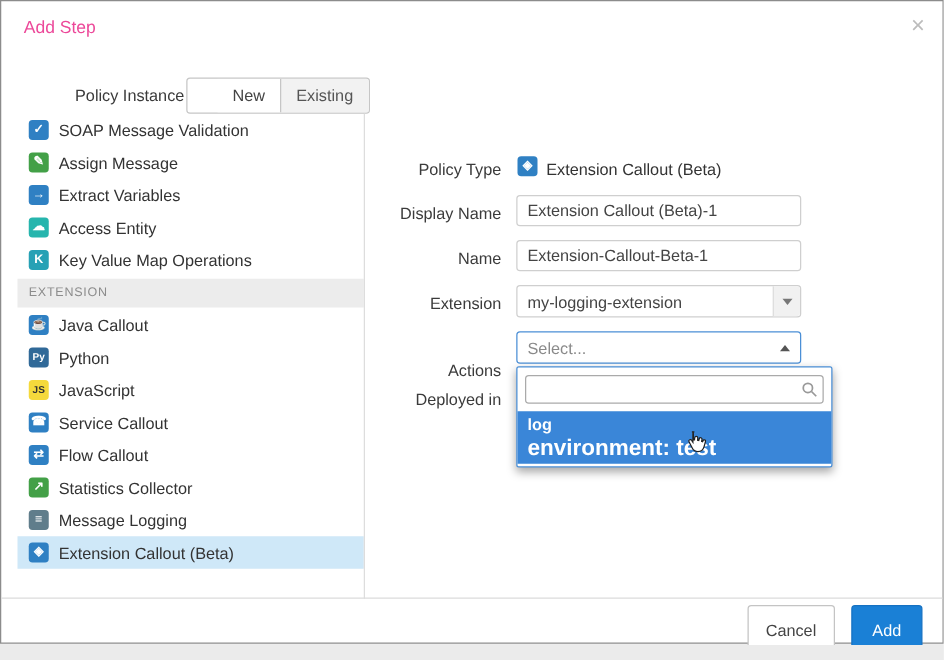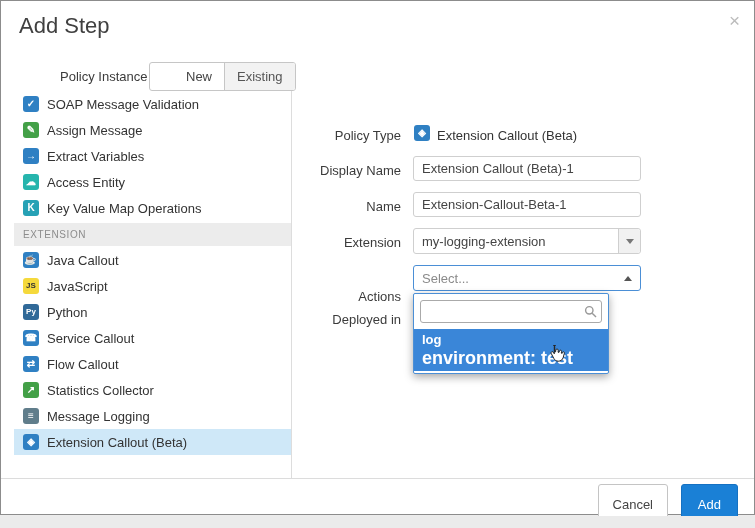--- a/index.html
+++ b/index.html
@@ -9,21 +9,21 @@
     background: #ececec;
     position: relative;
     overflow: hidden;
   }
   .dialog {
     position: absolute; left: 0; top: 0; width: 755px; height: 515px;
     background: #fff; border: 1px solid #8c8c8c;
   }
   .dialog-title {
     position: absolute; left: 18px; top: 12px;
-    font-size: 22px; color: #404040; text-align: right;
+    font-size: 14px; color: #ec4899; text-align: right;
   }
   .close-x {
     position: absolute; right: 14px; top: 10px;
     font-size: 19px; color: #bcbcbc; cursor: pointer; line-height: 1;
   }
   .pi-label {
     position: absolute; left: 59px; top: 68px; font-size: 13px; color: #3b3b3b;
   }
   .segmented {
     position: absolute; left: 148px; top: 61px; display: flex;
@@ -87,21 +87,21 @@
   .tri-up   { width: 0; height: 0; border-left: 4px solid transparent; border-right: 4px solid transparent; border-bottom: 5px solid #555; }
 
   .combo {
     position: absolute; left: 412px; top: 264px; width: 228px; height: 26px;
     border: 1px solid #4b8fd6; border-radius: 3px; background: #fff;
     display: flex; align-items: center; justify-content: space-between;
     padding: 0 8px; cursor: pointer;
   }
   .combo .placeholder { font-size: 13px; color: #8a8a8a; }
   .dropdown-panel {
-    position: absolute; left: 412px; top: 292px; width: 196px;
+    position: absolute; left: 412px; top: 292px; width: 253px;
     background: #fff; border: 1px solid #4b8fd6; border-radius: 2px;
     box-shadow: 0 3px 8px rgba(0,0,0,0.35); z-index: 5; padding-bottom: 2px;
   }
   .search-wrap { position: relative; margin: 6px; }
   .search-wrap input {
     width: 100%; height: 23px; border: 1px solid #aaa; border-radius: 3px;
     font-size: 12px; padding: 0 22px 0 6px; font-family: "Liberation Sans", sans-serif;
   }
   .search-wrap svg { position: absolute; right: 5px; top: 5px; }
   .dd-option { background: #3a86d8; color: #fff; padding: 2px 0 4px 8px; cursor: pointer; }
@@ -158,26 +158,26 @@
       <span>Key Value Map Operations</span>
     </div>
 
     <div class="section-hd">EXTENSION</div>
 
     <div class="row">
       <span class="p-icon" style="background: rgb(47, 128, 195);">☕</span>
       <span>Java Callout</span>
     </div>
     <div class="row">
+      <span class="p-icon two-letter" style="background: rgb(48, 105, 152);">Py</span>
+      <span>Python</span>
+    </div>
+    <div class="row">
       <span class="p-icon two-letter" style="color: rgb(51, 51, 51); background: rgb(245, 217, 60);">JS</span>
       <span>JavaScript</span>
-    </div>
-    <div class="row">
-      <span class="p-icon two-letter" style="background: rgb(48, 105, 152);">Py</span>
-      <span>Python</span>
     </div>
     <div class="row">
       <span class="p-icon" style="background: rgb(47, 128, 195);">☎</span>
       <span>Service Callout</span>
     </div>
     <div class="row">
       <span class="p-icon" style="background: rgb(47, 128, 195);">⇄</span>
       <span>Flow Callout</span>
     </div>
     <div class="row">

